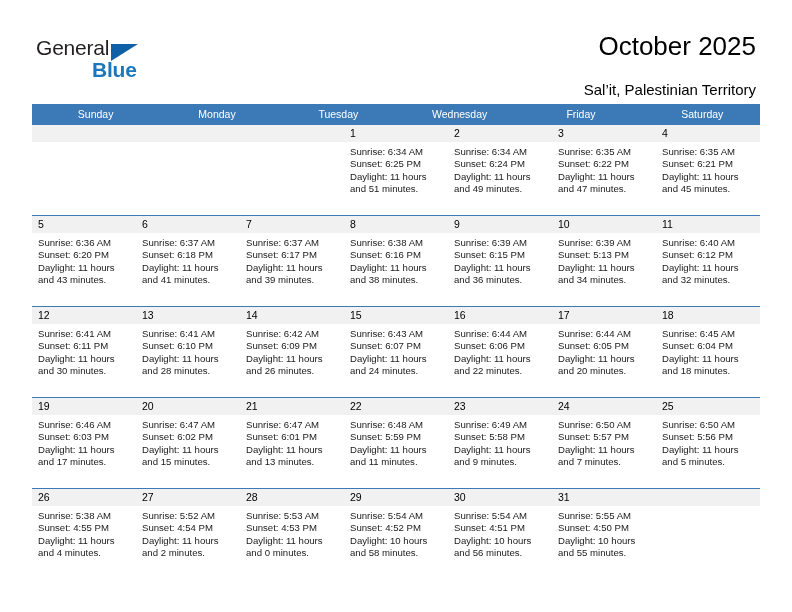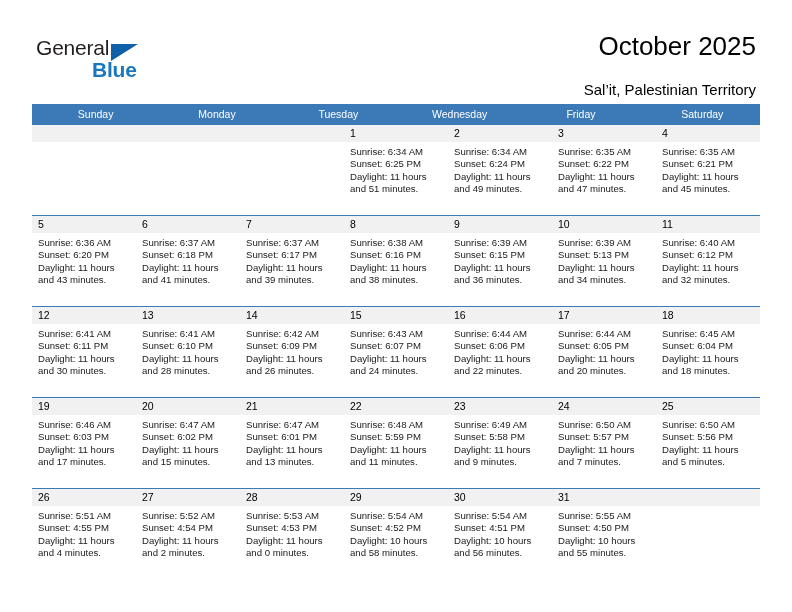--- a/index.html
+++ b/index.html
@@ -416,21 +416,21 @@
               <div>Sunset: 5:56 PM</div>
               <div>Daylight: 11 hours</div>
               <div>and 5 minutes.</div>
             </div>
           </div>
         </div>
         <div class="week">
           <div class="day">
             <div class="day-num">26</div>
             <div class="day-body">
-              <div>Sunrise: 5:51 AM</div>
+              <div>Sunrise: 5:38 AM</div>
               <div>Sunset: 4:55 PM</div>
               <div>Daylight: 11 hours</div>
               <div>and 4 minutes.</div>
             </div>
           </div>
           <div class="day">
             <div class="day-num">27</div>
             <div class="day-body">
               <div>Sunrise: 5:52 AM</div>
               <div>Sunset: 4:54 PM</div>

